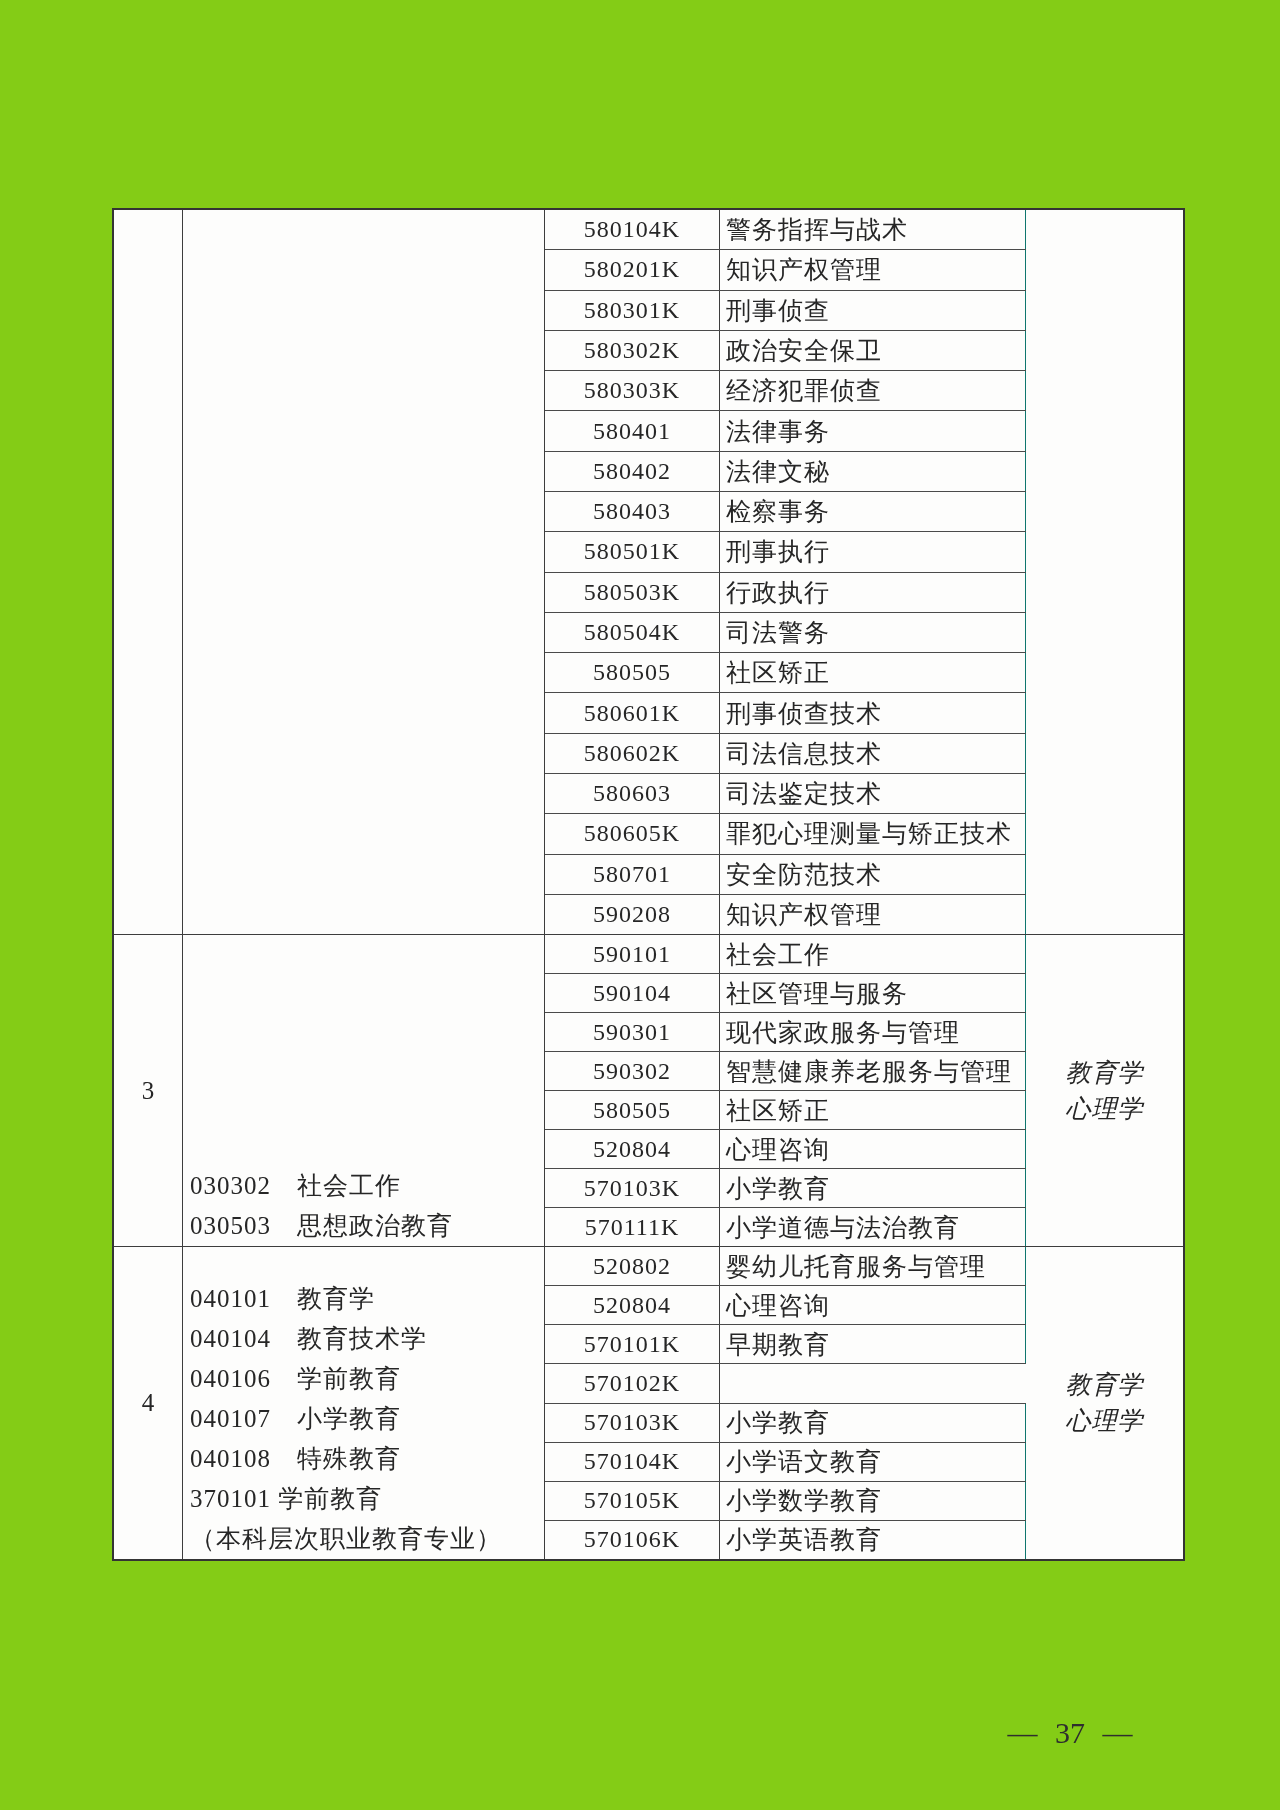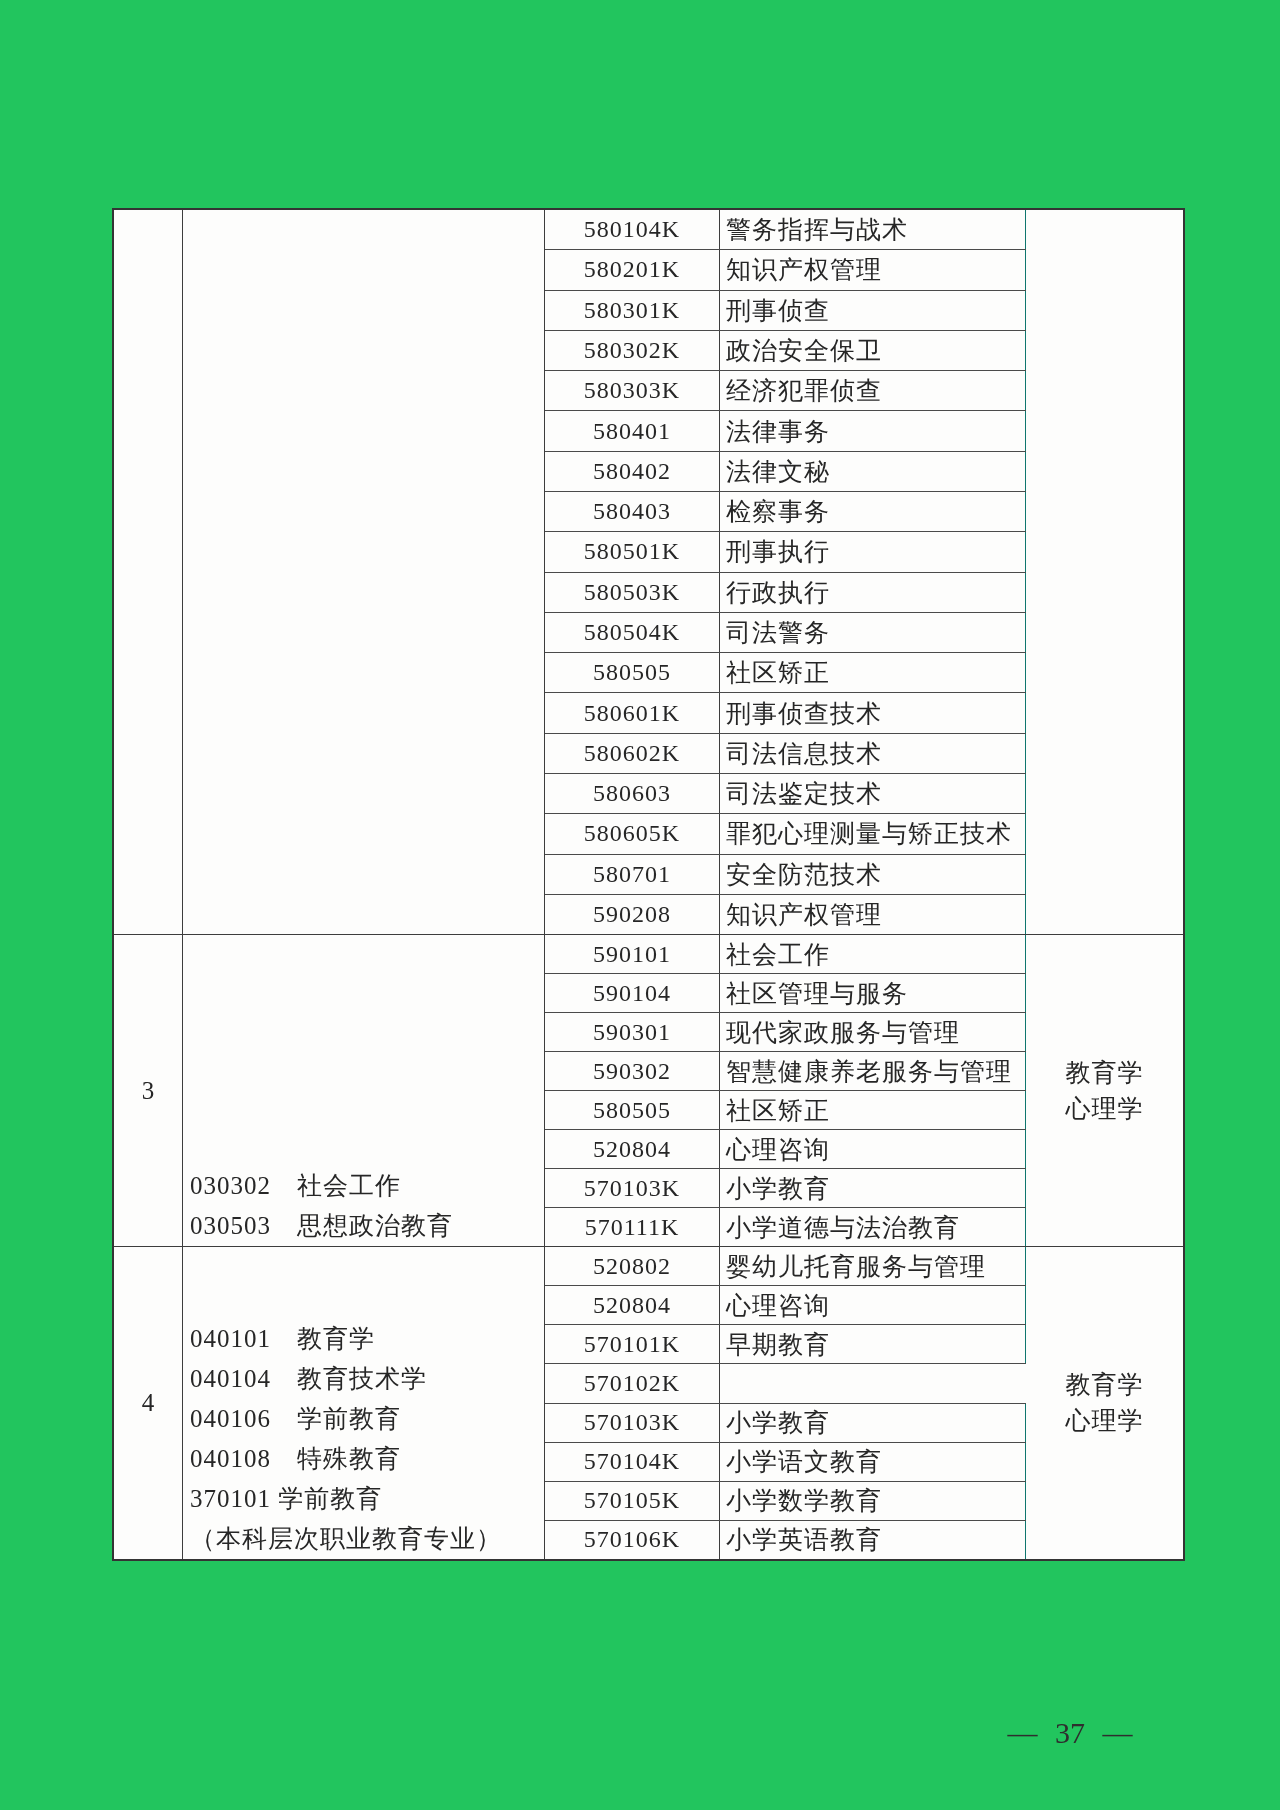--- a/index.html
+++ b/index.html
@@ -5,21 +5,21 @@
   html, body {
     margin: 0;
     padding: 0;
     background: #e8e8e8;
   }
   .page {
     position: relative;
     width: 1280px;
     height: 1810px;
     margin: 0 auto;
-    background: #22c55e;
+    background: #84cc16;
     font-family: "Liberation Serif", "DejaVu Serif", serif;
     color: #262626;
     overflow: hidden;
   }
   .doc-table {
     position: absolute;
     left: 112px;
     top: 208px;
     width: 1073px;
     border: 2px solid #343434;
@@ -103,21 +103,21 @@
   .col-subj {
     width: 157px;
     flex: 0 0 157px;
     display: flex;
     flex-direction: column;
     justify-content: center;
     align-items: center;
     font-size: 25px;
     letter-spacing: 1px;
   }
-  .subj-line { line-height: 36px; }
+  .subj-line { line-height: 36px; font-style: italic; }
 
   .page-number {
     position: absolute;
     left: 1000px;
     top: 1716px;
     width: 140px;
     text-align: center;
     font-size: 30px;
     color: #2e2e2e;
     word-spacing: 10px;
@@ -285,20 +285,21 @@
 
     <div class="block block-h2">
       <div class="cell col-num">4</div>
       <div class="cell col-ug">
   <div class="ug-line">040101　教育学</div>
 
   <div class="ug-line">040104　教育技术学</div>
 
   <div class="ug-line">040106　学前教育</div>
 
+  <div class="ug-line">040107　小学教育</div>
 
   <div class="ug-line">040108　特殊教育</div>
 
   <div class="ug-line">370101 学前教育</div>
 
   <div class="ug-line">（本科层次职业教育专业）</div>
 </div>
       <div class="col-sub">
   <div class="sub-row">
     <div class="sub-code">520802</div>

